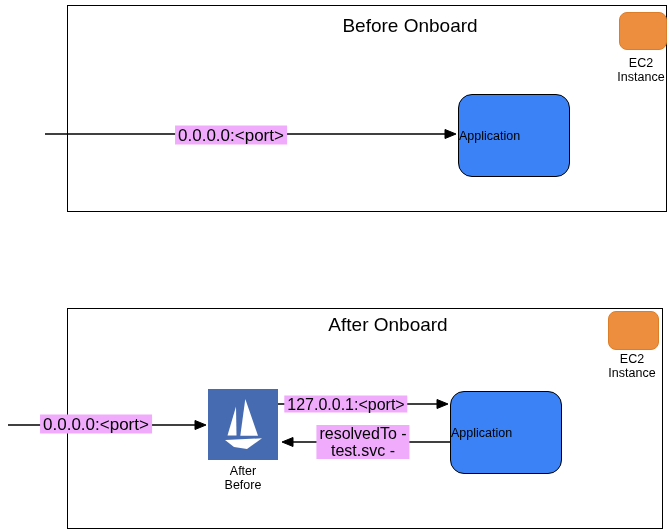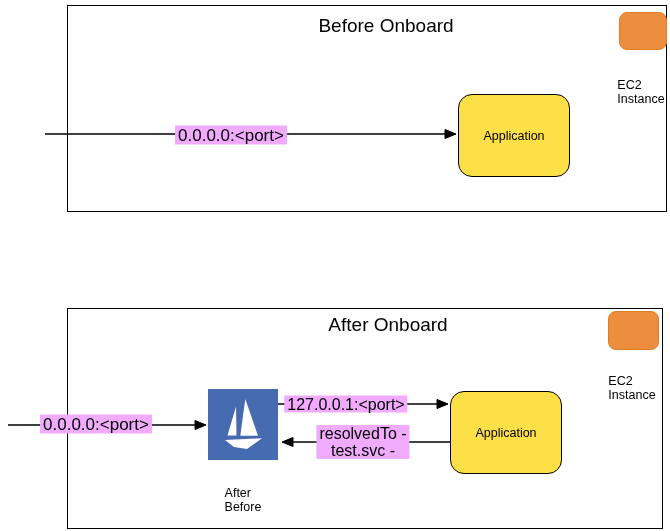--- a/index.html
+++ b/index.html
@@ -8,50 +8,49 @@
     font-family:"Liberation Sans", sans-serif;color:#000;overflow:hidden;
   }
   .outer-box{
     position:absolute;border:1.5px solid #000;background:transparent;z-index:1;
   }
   .box-title{
     position:absolute;font-size:19px;line-height:22px;text-align:center;
     width:220px;z-index:4;white-space:nowrap;
   }
   .node{
-    position:absolute;border:1.5px solid #000;border-radius:14px;background:#fde047;
-    display:flex;align-items:center;justify-content:center;
+    position:absolute;border:1.5px solid #000;border-radius:14px;background:#3b82f6;
+    display:flex;align-items:center;
     font-size:12.5px;z-index:3;
   }
   .ec2-icon{
     position:absolute;background:#ED8E3E;border:1px solid #DD7D28;border-radius:8px;z-index:3;
   }
   .icon-caption{
-    position:absolute;font-size:12.5px;line-height:14px;z-index:4;white-space:nowrap;
+    position:absolute;font-size:12.5px;line-height:14px;text-align:center;z-index:4;white-space:nowrap;
     transform:translateX(-50%);
-    margin-top:22px;
   }
   .istio-node{position:absolute;z-index:3;}
   .edge-label{
     position:absolute;background:#f0abfc;z-index:5;white-space:nowrap;
     transform:translate(-50%,-50%);padding:0 3px;text-align:center;
   }
   .edge-label.big{font-size:17px;line-height:19px;}
   .edge-label.small{font-size:16px;line-height:17px;}
   #edges{position:absolute;left:0;top:0;z-index:2;pointer-events:none;}
   #edges line{stroke:#000;stroke-width:1.3;}
   #edges polygon{fill:#000;stroke:#000;}
 </style>
 </head>
 <body>
 
 <div id="canvas">
 
   <div class="outer-box" style="left:67px;top:5px;width:598px;height:205px;"></div>
-  <div class="box-title" style="left:276px;top:15px;">Before Onboard</div>
+  <div class="box-title" style="left:300px;top:15px;">Before Onboard</div>
 
   <div class="ec2-icon" style="left:619px;top:12px;width:46px;height:36px;"></div>
   <div class="icon-caption" style="left:641px;top:56px;">
     <div>EC2</div>
     <div>Instance</div>
   </div>
 
   <div class="node" style="left:458px;top:94px;width:110px;height:81px;">
     <span>Application</span>
   </div>

